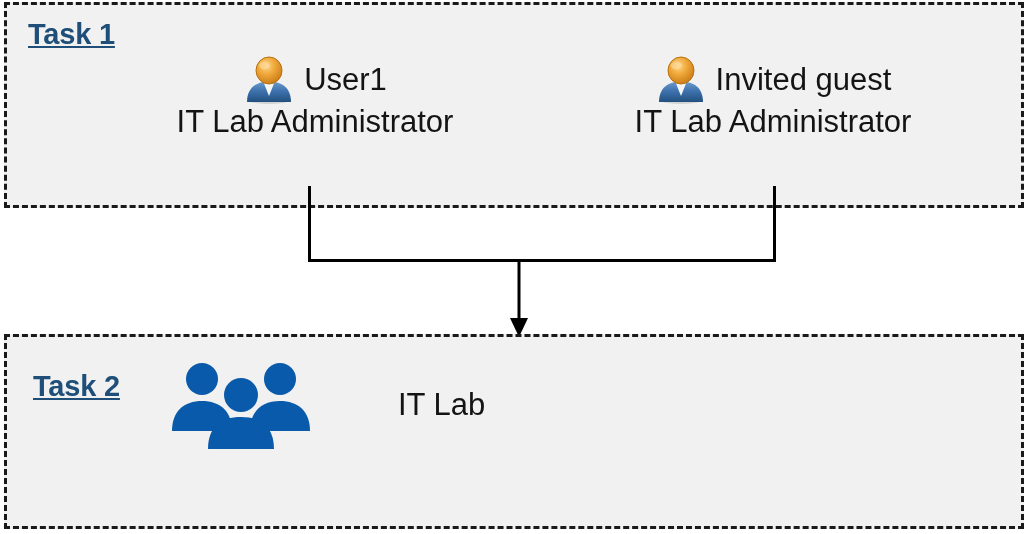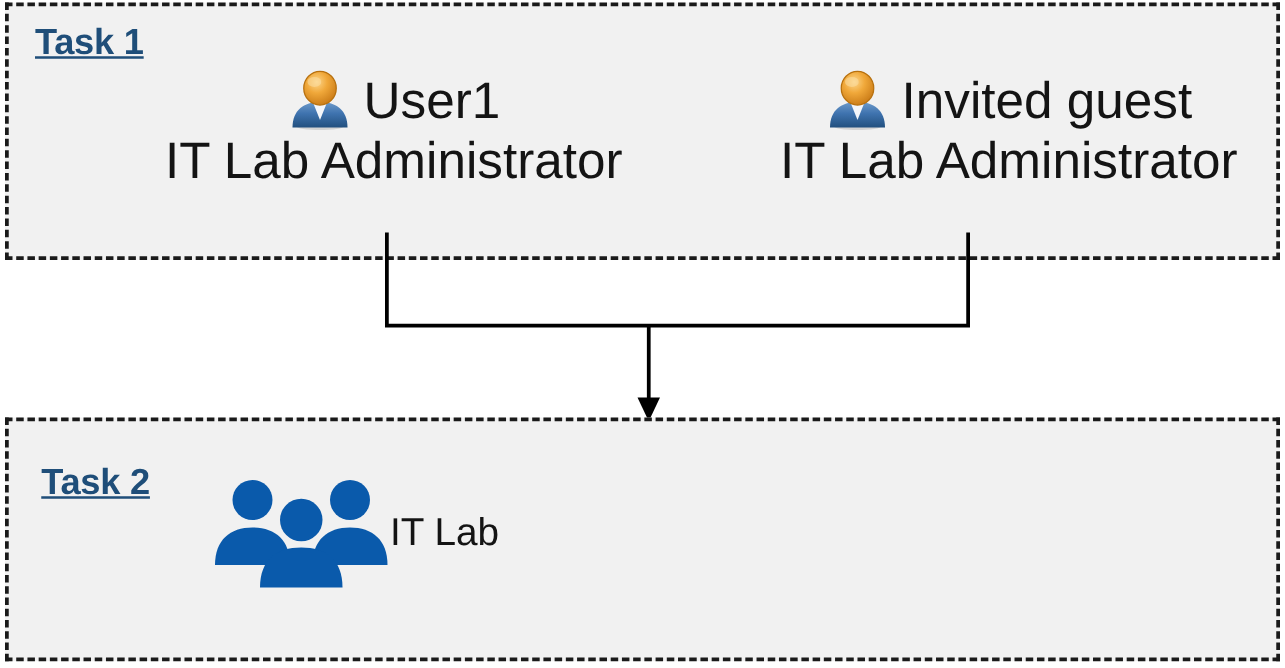--- a/index.html
+++ b/index.html
@@ -49,38 +49,39 @@
     white-space: nowrap;
   }
   .member-line1 {
     display: flex;
     align-items: center;
     justify-content: center;
     gap: 9px;
   }
   .member-name,
   .member-role {
-    font-size: 41px;
+    font-size: 31px;
     color: #141414;
     font-weight: normal;
   }
   #member-user1 { left: 120px; top: 56px; width: 390px; }
-  #member-guest { left: 612px; top: 56px; width: 390px; }
+  #member-guest { left: 578px; top: 56px; width: 390px; }
 
   .user-icon { display: block; width: 52px; height: 48px; flex: none; }
 
   
   #group-row {
     position: absolute;
     left: 170px;
-    top: 380px;
+    top: 359px;
     width: 560px;
     display: flex;
     align-items: center;
     justify-content: flex-start;
+    gap: 86px;
   }
   .group-icon { display: block; width: 142px; height: 92px; flex: none; }
   #group-label {
     font-size: 31px;
     color: #141414;
     text-align: center;
     line-height: 1.2;
     white-space: nowrap;
   }
 

